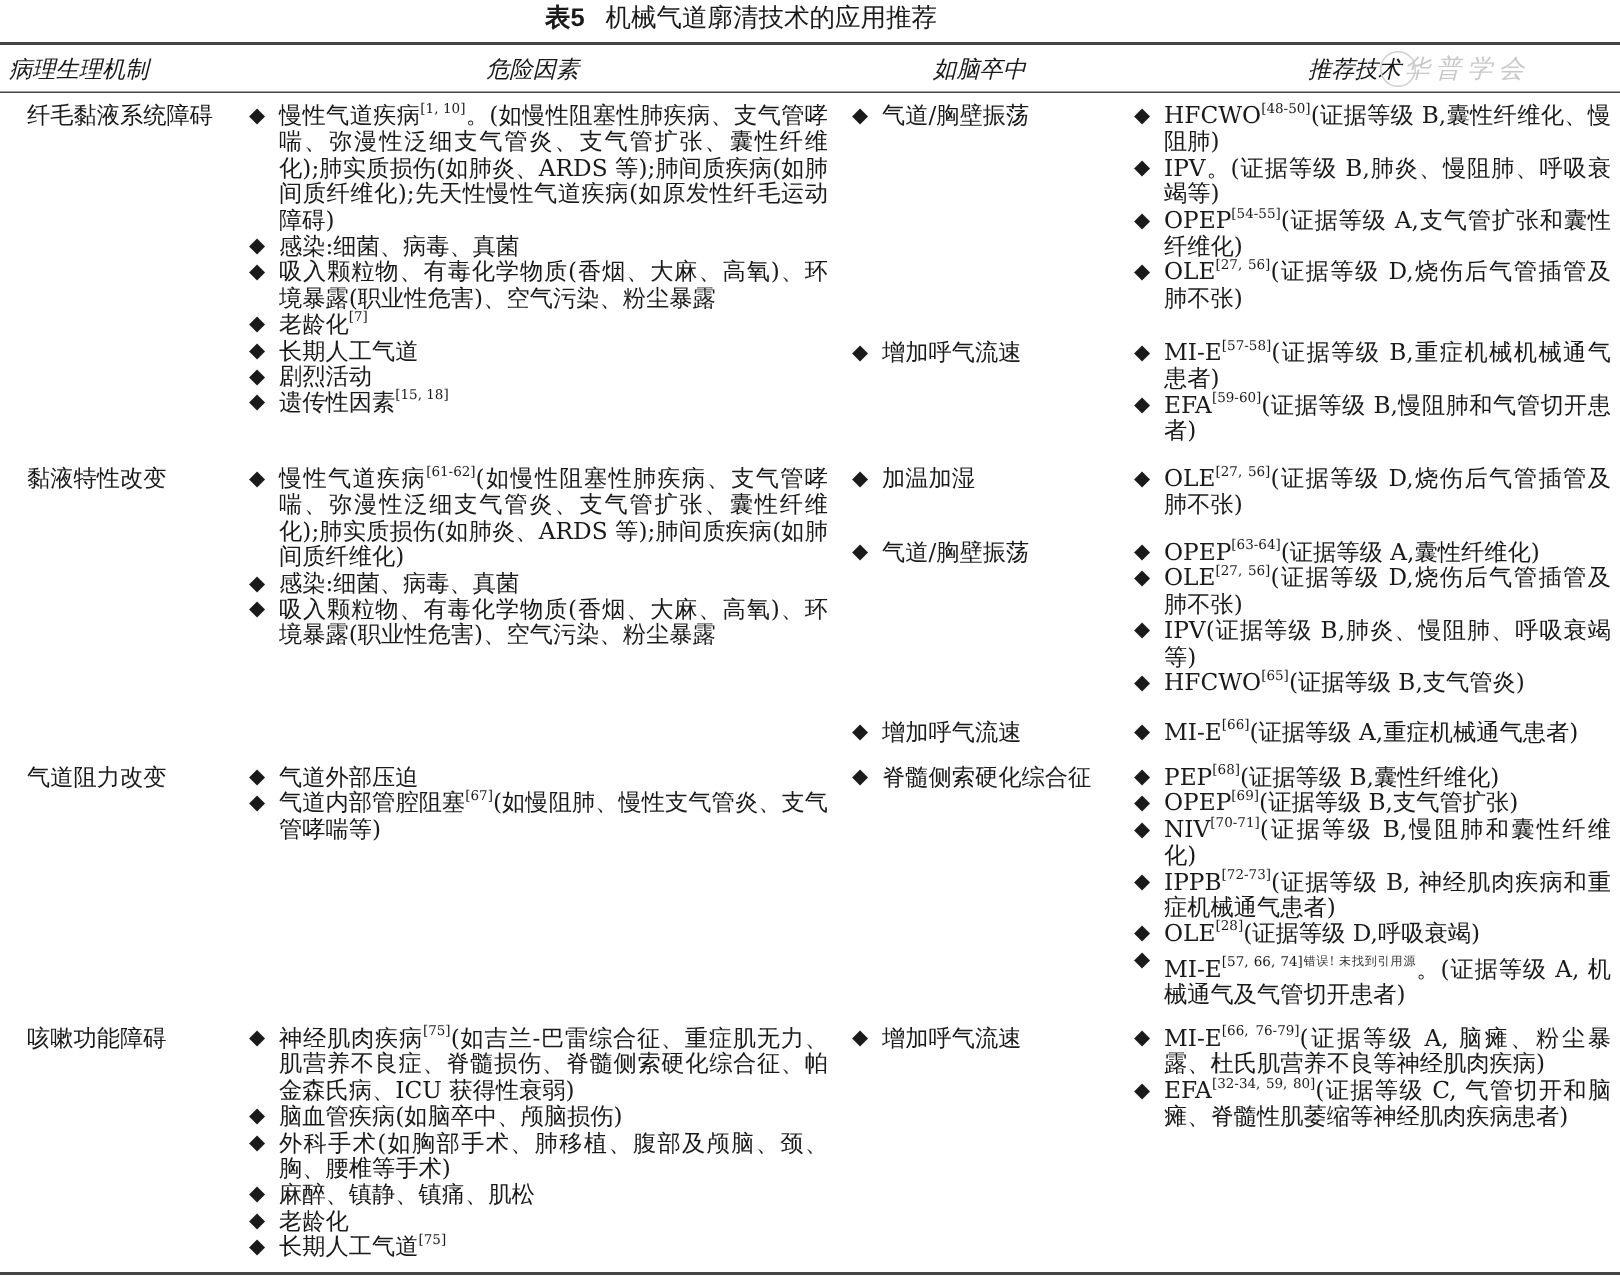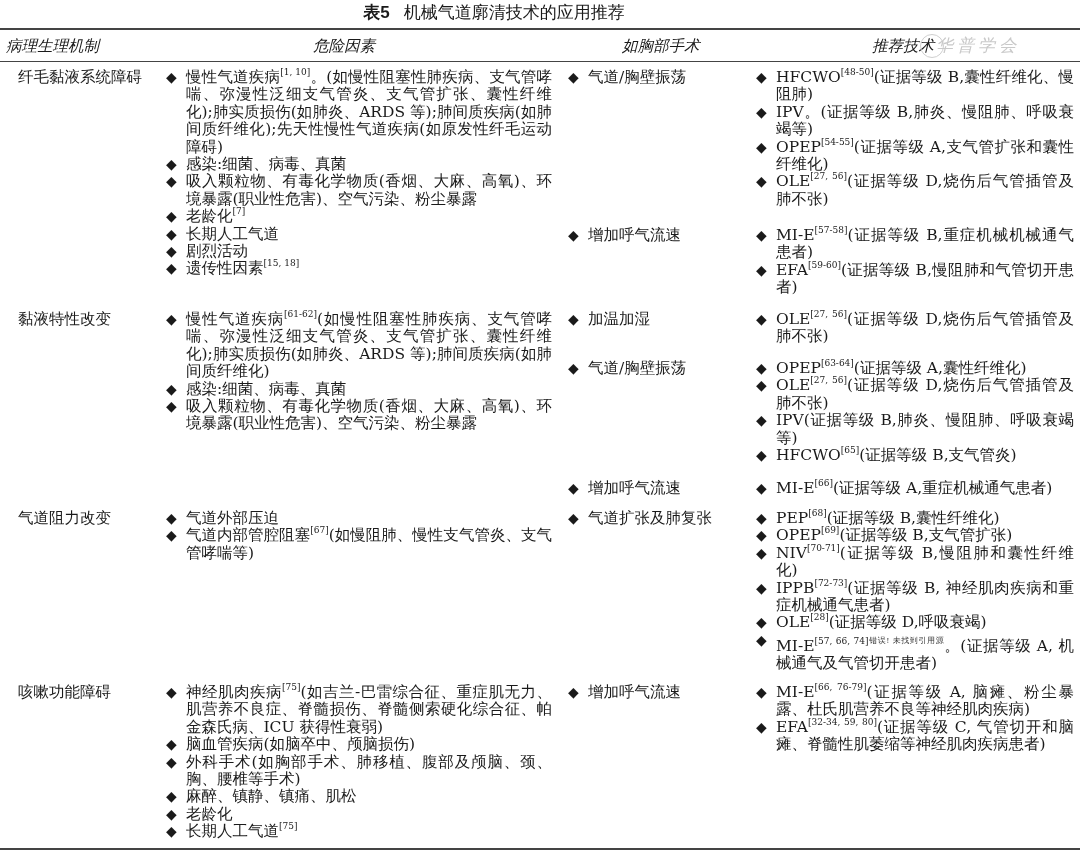--- a/index.html
+++ b/index.html
@@ -42,22 +42,22 @@
 </style>
 </head>
 <body>
 
 <div class="title">
   <span class="num">表5</span><span>机械气道廓清技术的应用推荐</span>
 </div>
 
 <div class="rule top"></div>
 <div class="hdr" style="left:6px">病理生理机制</div>
-<div class="hdr" style="left:313px">危险因素</div>
-<div class="hdr" style="left:622px">如胸部手术</div>
+<div class="hdr" style="left:324px">危险因素</div>
+<div class="hdr" style="left:622px">如脑卒中</div>
 <div class="hdr" style="left:872px">推荐技术</div>
 <div class="wm-circle"></div>
 <div class="watermark">华普学会</div>
 <div class="rule head"></div>
 
 <div class="cell mech" style="top:69px">纤毛黏液系统障碍</div>
 <ul class="cell list risk" style="top:69px">
   <li><span class="b">◆</span><span>慢性气道疾病</span><sup>[1, 10]</sup><span>。(如慢性阻塞性肺疾病、支气管哮喘、弥漫性泛细支气管炎、支气管扩张、囊性纤维化);肺实质损伤(如肺炎、ARDS 等);肺间质疾病(如肺间质纤维化);先天性慢性气道疾病(如原发性纤毛运动障碍)</span></li>
   <li><span class="b">◆</span><span>感染:细菌、病毒、真菌</span></li>
   <li><span class="b">◆</span><span>吸入颗粒物、有毒化学物质(香烟、大麻、高氧)、环境暴露(职业性危害)、空气污染、粉尘暴露</span></li>
@@ -110,21 +110,21 @@
 <ul class="cell list tech" style="top:480px">
   <li><span class="b">◆</span><span>MI-E</span><sup>[66]</sup><span>(证据等级 A,重症机械通气患者)</span></li>
 </ul>
 
 <div class="cell mech" style="top:510px">气道阻力改变</div>
 <ul class="cell list risk" style="top:510px">
   <li><span class="b">◆</span><span>气道外部压迫</span></li>
   <li><span class="b">◆</span><span>气道内部管腔阻塞</span><sup>[67]</sup><span>(如慢阻肺、慢性支气管炎、支气管哮喘等)</span></li>
 </ul>
 <ul class="cell list prin" style="top:510px">
-  <li><span class="b">◆</span><span>气道扩张及肺复张</span></li>
+  <li><span class="b">◆</span><span>脊髓侧索硬化综合征</span></li>
 </ul>
 <ul class="cell list tech" style="top:510px">
   <li><span class="b">◆</span><span>PEP</span><sup>[68]</sup><span>(证据等级 B,囊性纤维化)</span></li>
   <li><span class="b">◆</span><span>OPEP</span><sup>[69]</sup><span>(证据等级 B,支气管扩张)</span></li>
   <li><span class="b">◆</span><span>NIV</span><sup>[70-71]</sup><span>(证据等级 B,慢阻肺和囊性纤维化)</span></li>
   <li><span class="b">◆</span><span>IPPB</span><sup>[72-73]</sup><span>(证据等级 B, 神经肌肉疾病和重症机械通气患者)</span></li>
   <li><span class="b">◆</span><span>OLE</span><sup>[28]</sup><span>(证据等级 D,呼吸衰竭)</span></li>
   <li><span class="b">◆</span><span>MI-E</span><sup>[57, 66, 74]</sup><span class="err">错误! 未找到引用源</span><span>。(证据等级 A, 机械通气及气管切开患者)</span></li>
 </ul>
 

